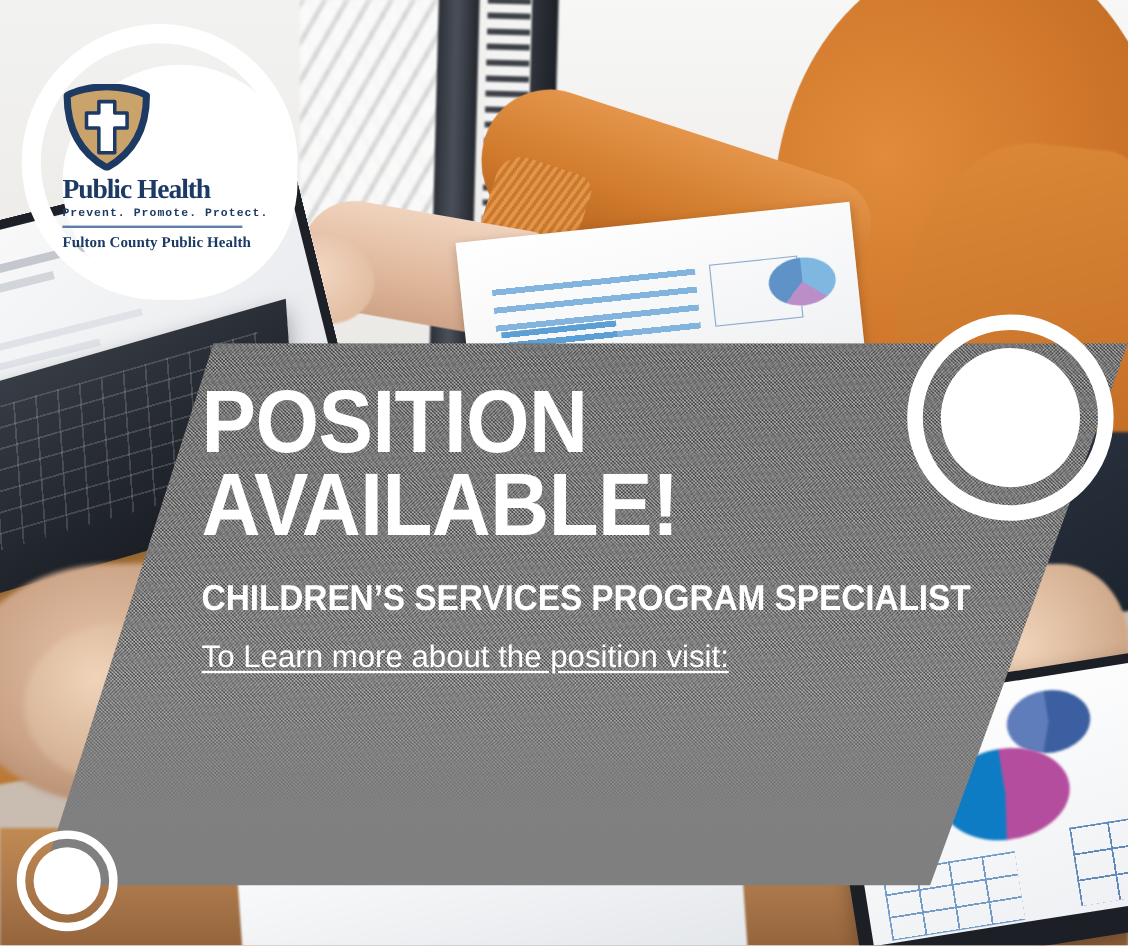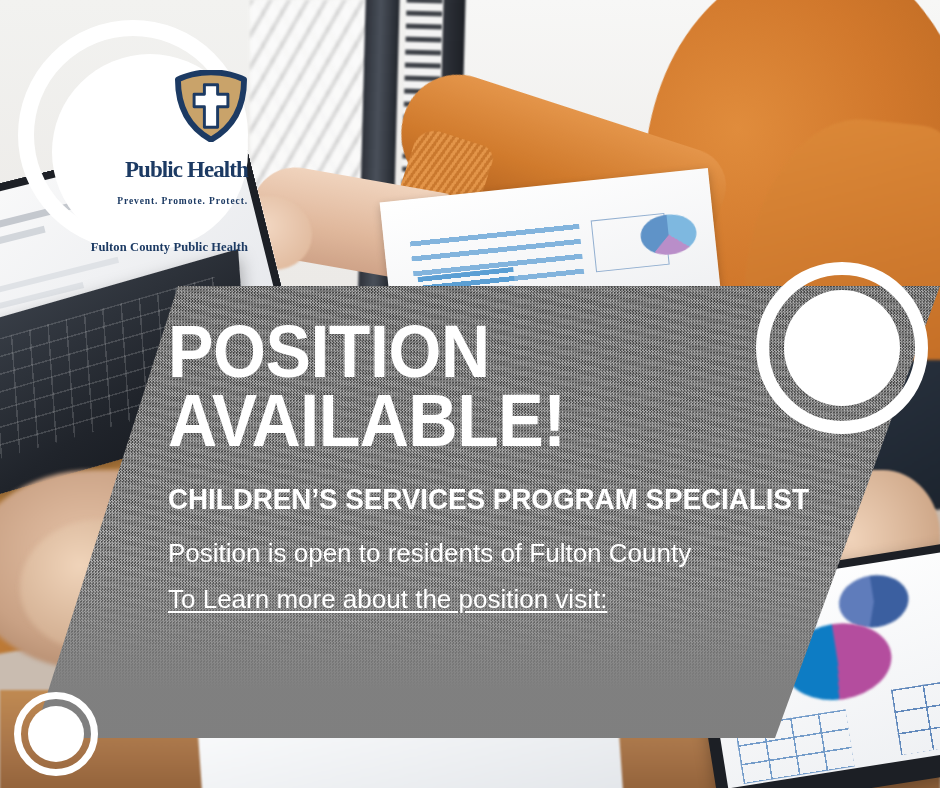--- a/index.html
+++ b/index.html
@@ -356,37 +356,36 @@
 
   
   .logo-ring {
     position: absolute; left: 18px; top: 20px; width: 230px; height: 230px;
     border-radius: 50%; border: 16px solid #ffffff;
   }
   .logo-disc {
     position: absolute; left: 52px; top: 54px; width: 196px; height: 196px;
     border-radius: 50%; background: #ffffff;
     display: flex; flex-direction: column;
-    align-items: flex-end; justify-content: flex-start;
+    align-items: flex-start; justify-content: flex-start;
     padding-top: 16px;
-    gap: 12px;
   }
   .shield-wrap { width: 74px; height: 72px; }
   .logo-title {
     margin-top: 4px;
     font-family: "Liberation Serif", serif;
     font-weight: 700;
     font-size: 23px;
     letter-spacing: -0.9px;
     color: #1c3a63;
     line-height: 1;
   }
   .logo-tag {
     margin-top: 3px;
-    font-family: Liberation Serif, serif;
+    font-family: Liberation Mono, monospace;
     font-weight: 700;
     font-size: 9.5px;
     letter-spacing: 0.9px;
     color: #1c3a63;
   }
   .logo-rule {
     margin-top: 5px; width: 150px; height: 1.6px; background: #5d7da8;
   }
   .logo-sub {
     margin-top: 5px;
@@ -464,21 +463,20 @@
 
   <div class="circle-tr-outer"></div>
   <div class="circle-tr-inner"></div>
 
   <div class="copy">
     <div class="headline">POSITION
 AVAILABLE!</div>
 
     <div class="subtitle">CHILDREN’S SERVICES PROGRAM SPECIALIST</div>
 
-    <div class="body-line body-1">Position is open to residents of Fulton County</div>
 
     <div class="body-line link-block">
       <span class="link-lead">To Learn more about the position visit:</span>
     </div>
   </div>
 
   <div class="circle-bl-outer"></div>
   <div class="circle-bl-inner"></div>
 
   <div class="logo-ring"></div>

